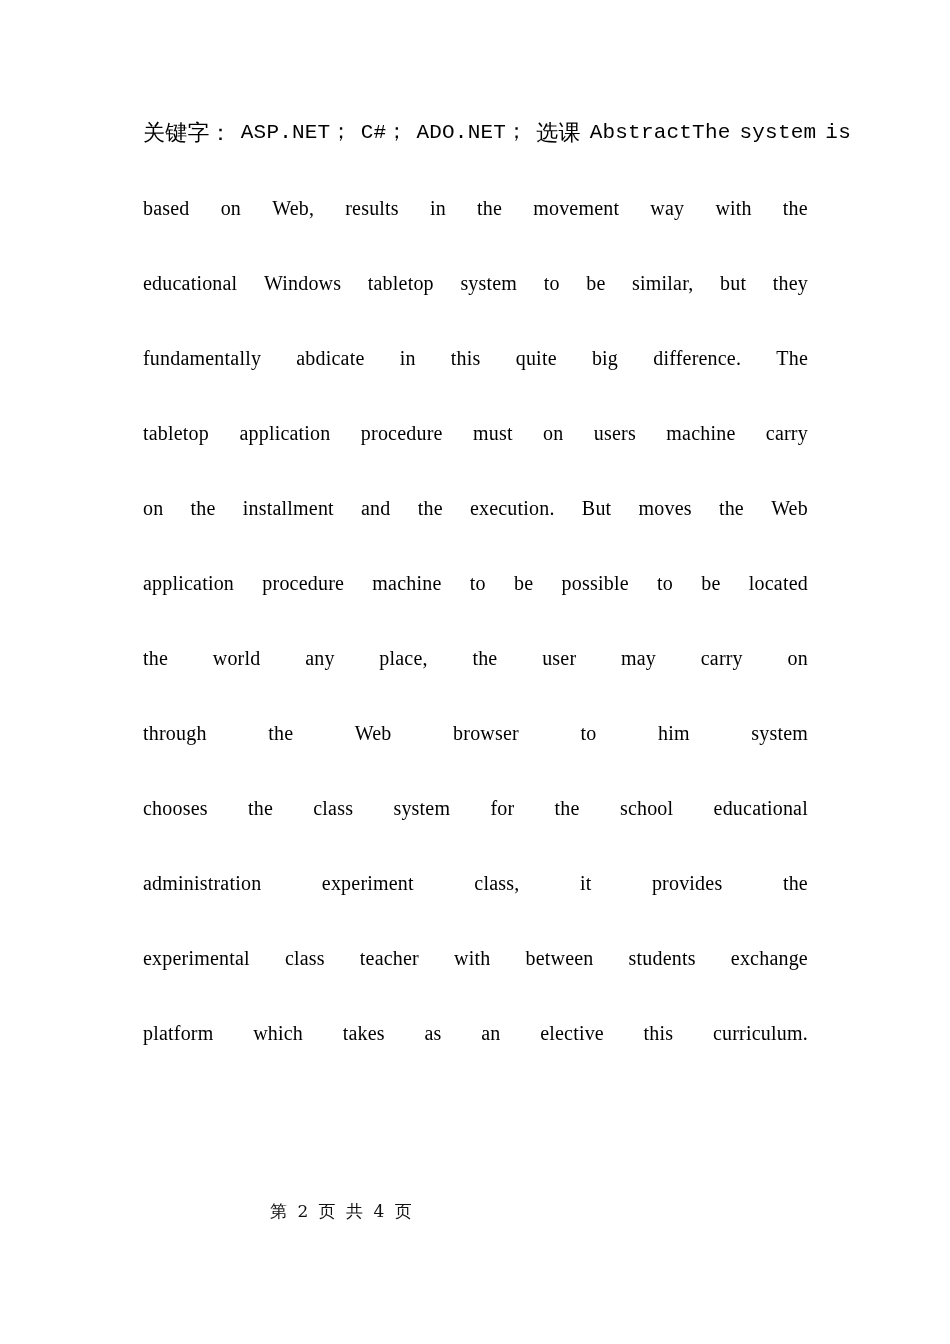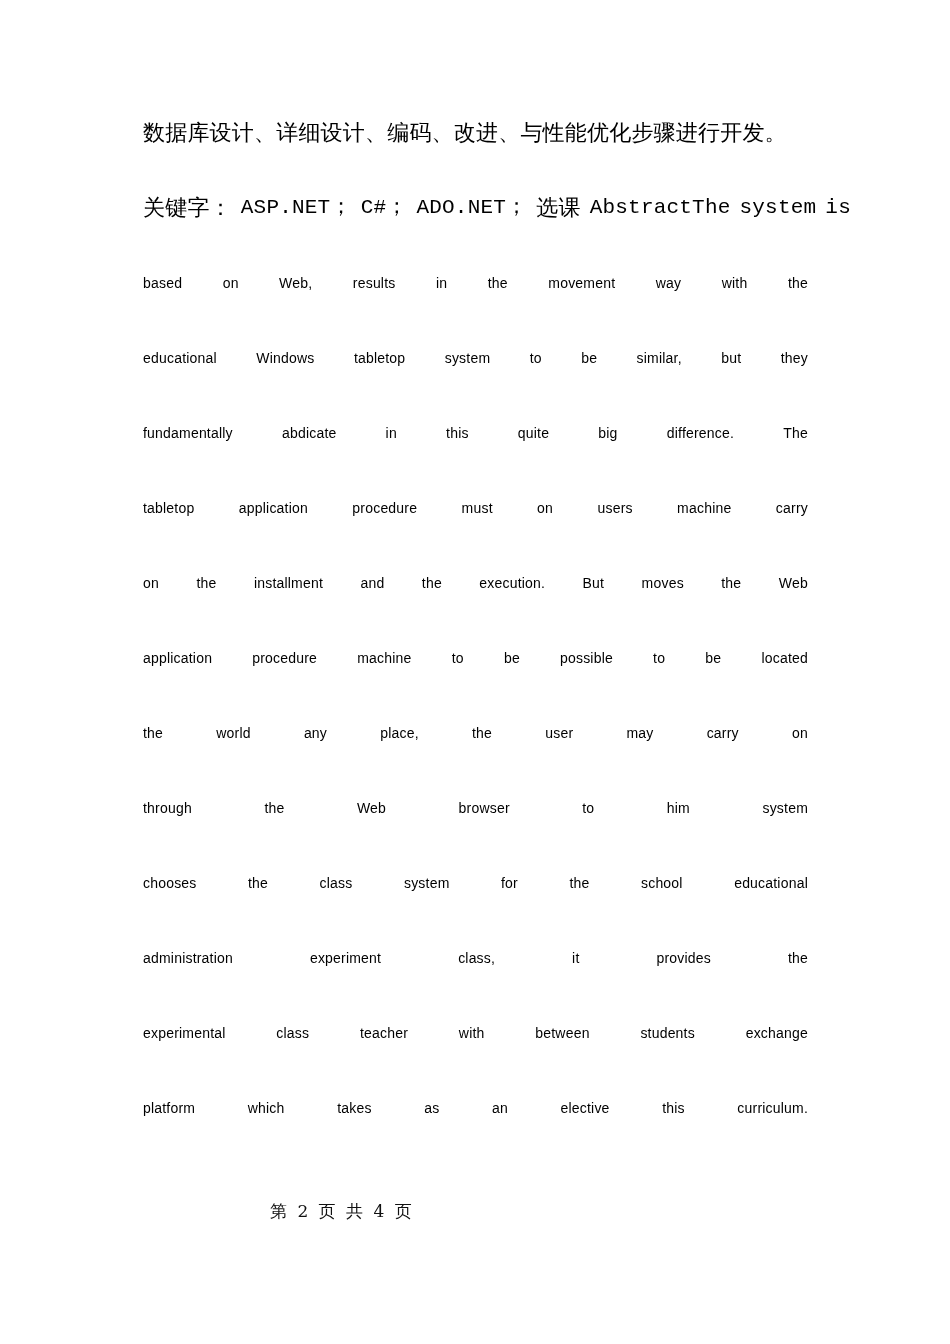--- a/index.html
+++ b/index.html
@@ -31,22 +31,22 @@
     top: 118px;
     width: 665px;
   }
 
   
   .doc-line {
     display: flex;
     width: 665px;
     height: 75px;
     align-items: flex-start;
-    font-family: Liberation Sans, sans-serif;
-    font-size: 14px;
+    font-family: Liberation Serif, serif;
+    font-size: 20px;
     line-height: 30px;
     letter-spacing: 0.2px;
     white-space: pre;
     color: #000000;
   }
 
   
   .doc-line.justify {
     justify-content: space-between;
   }
@@ -91,23 +91,20 @@
     margin-left: 270px;
   }
 </style>
 </head>
 <body>
 
 <div class="page">
 
   <div class="content-block">
 
-    <div class="doc-line cjk natural">
-      <span class="w">数据库设计、详细设计、编码、改进、与性能优化步骤进行开发。</span>
-    </div>
 
     <div class="doc-line cjk natural">
       <span class="w">关键字：</span>
       <span class="w mono">ASP.NET；</span>
       <span class="w mono">C#；</span>
       <span class="w mono">ADO.NET；</span>
       <span class="w">选课</span>
       <span class="w mono">AbstractThe</span>
       <span class="w mono">system</span>
       <span class="w mono">is</span>

